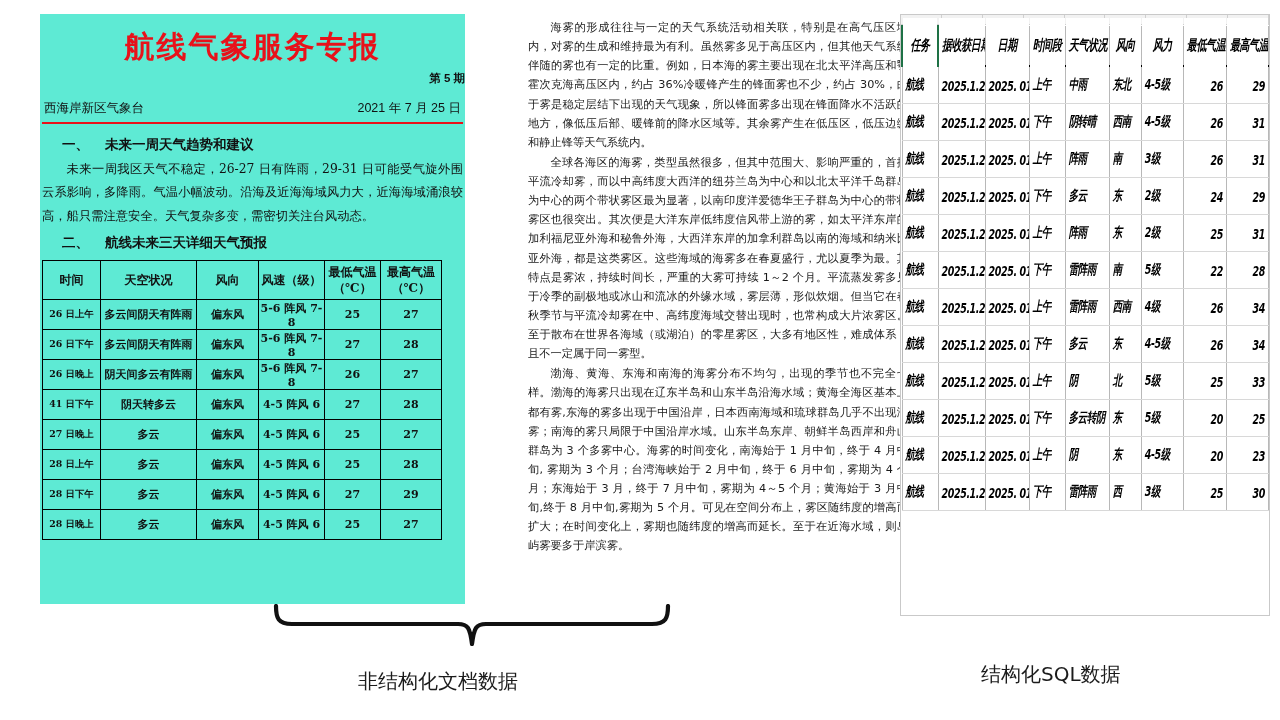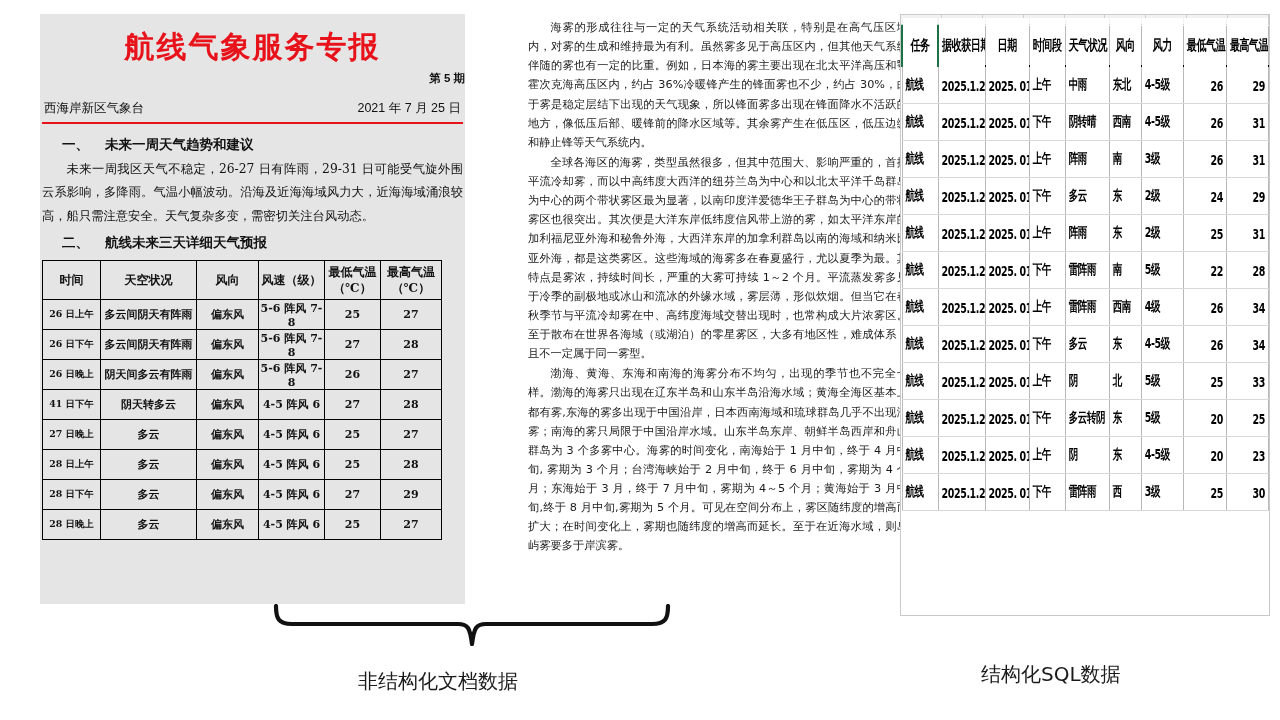--- a/index.html
+++ b/index.html
@@ -8,21 +8,21 @@
     background: #ffffff;
     font-family: "Liberation Sans", "DejaVu Sans", sans-serif;
     overflow: hidden;
   }
   #stage { position: relative; width: 1280px; height: 720px; background:#fff; }
 
   
   #doc-left {
     position: absolute; left: 40px; top: 14px;
     width: 425px; height: 590px;
-    background: #e5e5e5;
+    background: #5eead4;
   }
   .doc-title {
     text-align: center;
     color: #e8121a;
     font-family: "DejaVu Serif", "Liberation Serif", serif;
     font-weight: bold;
     font-size: 30px;
     letter-spacing: 2px;
     margin: 16px 0 6px 0;
     line-height: 1.15;
@@ -95,20 +95,21 @@
     word-break: break-all;
   }
 
   
   #sheet {
     position: absolute; left: 900px; top: 14px;
     width: 368px; height: 600px;
     background: #fff;
     border: 1px solid #c9c9c9;
     overflow: hidden;
+    font-style: italic;
   }
   .sheet-colbar {
     display:flex; height: 9px; background:#f2f2f2;
     border-bottom: 1px solid #d0d0d0;
   }
   .sheet-colbar span {
     flex: 1 1 auto; border-right: 1px solid #d0d0d0;
     position: relative;
   }
   .sheet-colbar span::after{

